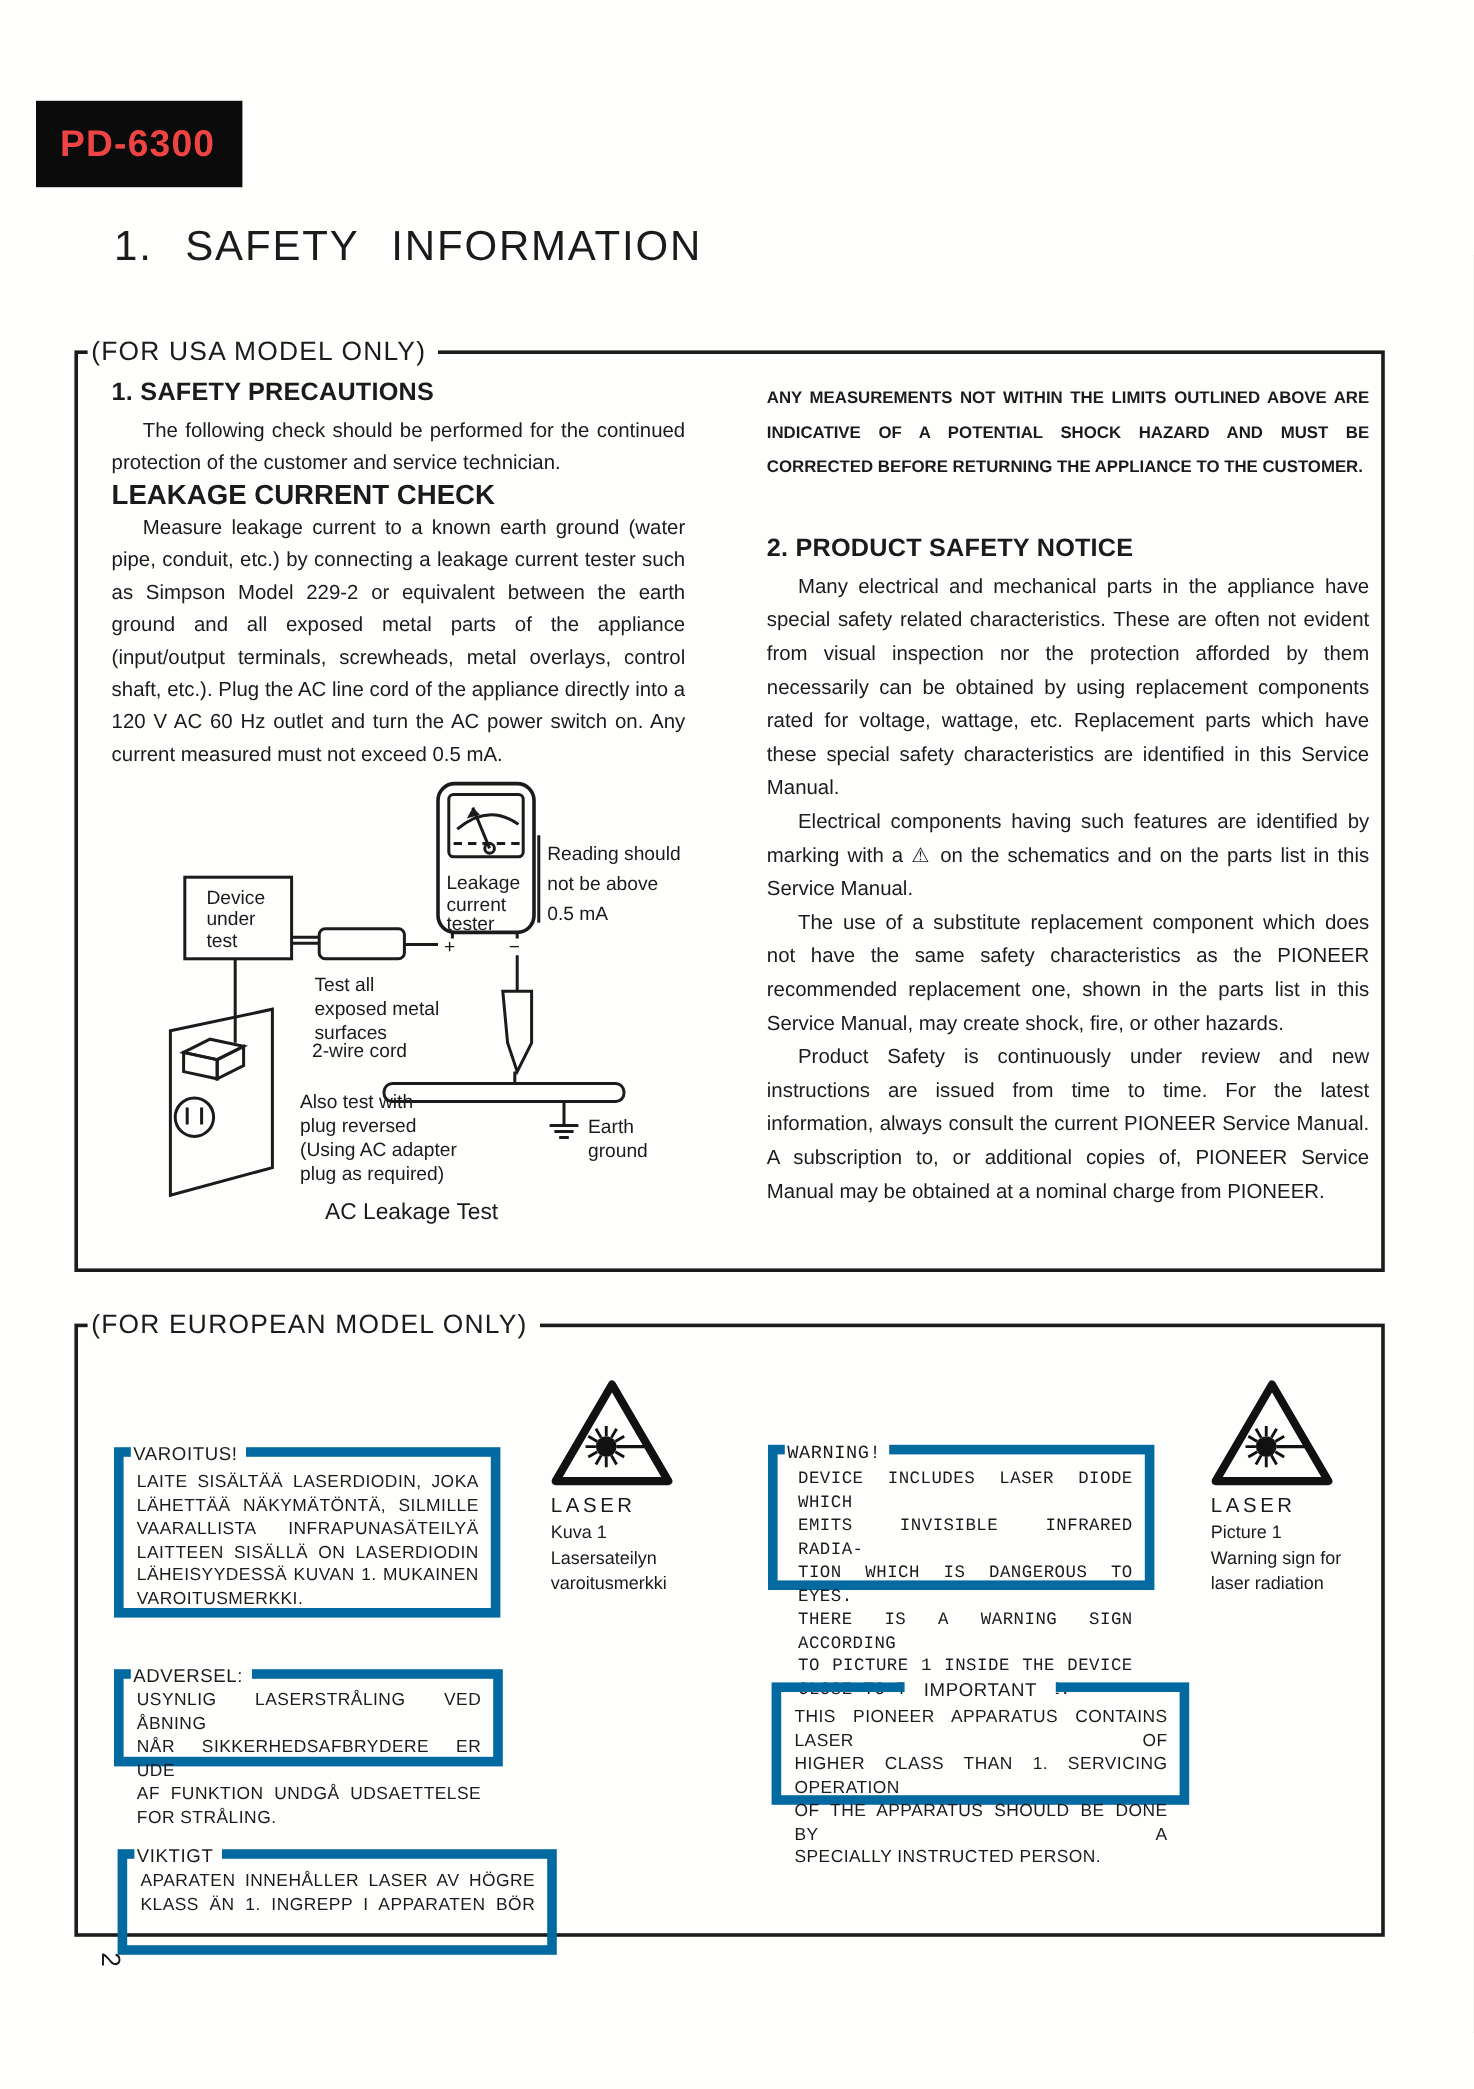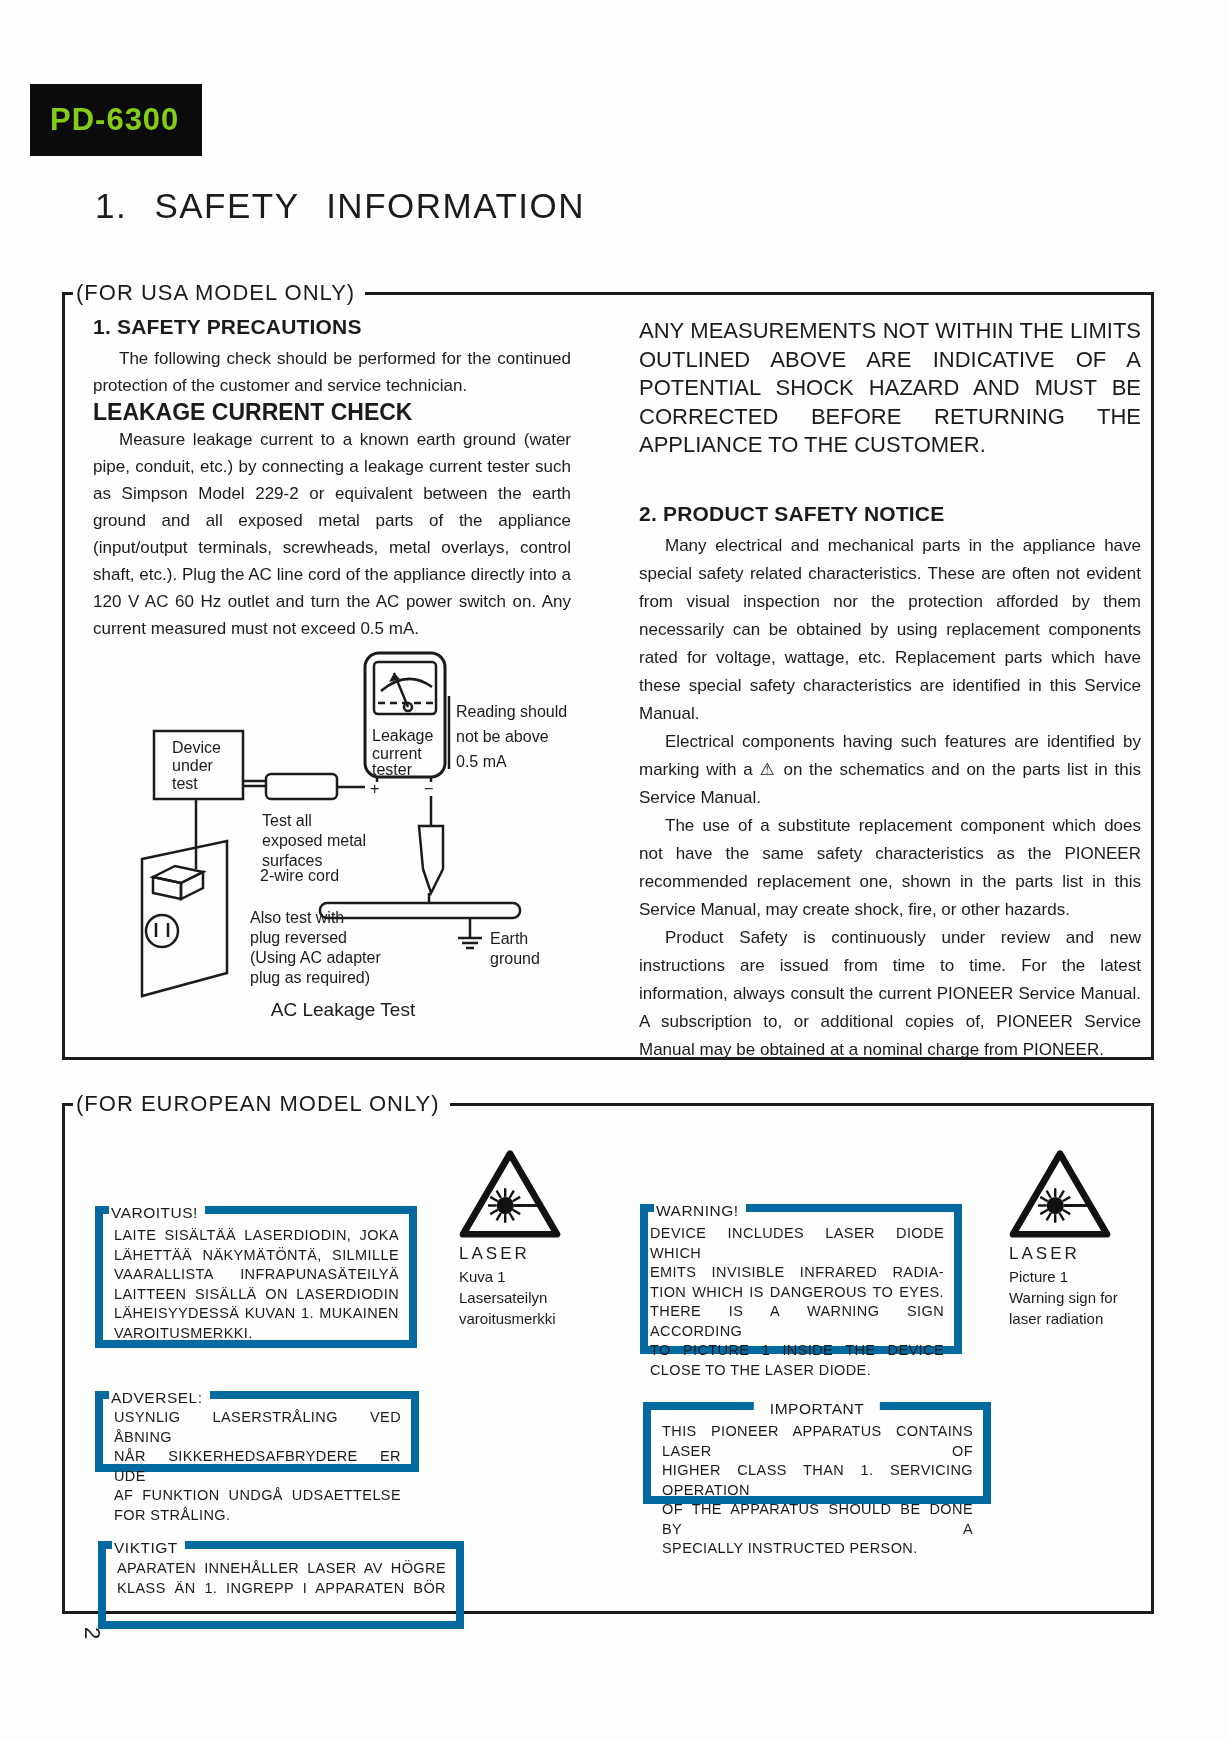--- a/index.html
+++ b/index.html
@@ -3,21 +3,21 @@
 <meta charset="utf-8">
 <style>
   html,body { margin:0; padding:0; background:#e8e8e6; }
   .page {
     position:relative; width:1228px; height:1741px; margin:0 auto;
     background:#fefefd; color:#1b1b1b; overflow:hidden;
     font-family:"Liberation Sans", sans-serif;
   }
   .model-plate {
     position:absolute; left:30px; top:84px; width:172px; height:72px;
-    background:#0b0b0b; color:#84cc16; display:flex; align-items:center;
+    background:#0b0b0b; color:#ef4444; display:flex; align-items:center;
     padding-left:20px; box-sizing:border-box;
     font-size:31px; font-weight:bold; letter-spacing:1px;
   }
   .doc-title {
     position:absolute; left:95px; top:186px;
     font-size:35px; font-weight:normal; letter-spacing:1.5px; word-spacing:16px;
   }
   .panel { position:absolute; border:3px solid #1c1c1c; background:transparent; }
   .panel-usa { left:62px; top:292px; width:1086px; height:762px; }
   .panel-eu  { left:62px; top:1103px; width:1086px; height:505px; }
@@ -26,41 +26,41 @@
     padding:0 10px 0 3px; font-size:22px; letter-spacing:1px; white-space:nowrap;
   }
   .col-left  { position:absolute; left:28px; top:16px; width:478px; }
   .col-right { position:absolute; left:574px; top:22px; width:502px; }
   .h-sec { font-size:21px; font-weight:bold; margin:4px 0 6px; letter-spacing:0.2px; }
   .col-right .h-sec { margin:42px 0 6px; }
   .h-sub { font-size:23px; font-weight:bold; margin:0; line-height:27px; }
   .body-p { font-size:17px; line-height:27px; text-align:justify; margin:0; text-indent:26px; }
   .col-right .body-p { line-height:28px; }
   .caps-warning {
-    font-size:22px; font-weight:normal; line-height:28.5px;
+    font-size:14px; font-weight:bold; line-height:28.5px;
     text-align:justify; margin:0;
   }
   .diagram { position:absolute; left:50px; top:346px; }
   .diagram text { font-family:"Liberation Sans", sans-serif; font-size:16px; fill:#1b1b1b; }
   .diagram .cap { font-size:19px; }
   .s2 { stroke:#1b1b1b; stroke-width:2.5; fill:none; }
   .s3 { stroke:#1b1b1b; stroke-width:3; fill:none; }
   .wbox { position:absolute; border:8px solid #0369a1; box-sizing:border-box;margin-top:48px; }
   .wbox-title {
     position:absolute; top:-10px; left:6px; background:#fefefd;
     padding:0 7px 0 2px; font-size:15.5px; letter-spacing:0.5px; white-space:nowrap;
   }
   .wbox-title.center { left:50%; transform:translateX(-50%); padding:0 16px; }
   .wline {
     font-size:14.5px; line-height:19.5px; letter-spacing:0.4px;
     text-align:justify; text-align-last:justify;
   }
   .wline.last { text-align-last:left; }
   .varoitus  { left:30px;  top:52px;  width:322px; height:142px; padding:12px 10px 0 11px; }
-  .warning   { left:575px; top:50px;  width:322px; height:150px; padding:12px 10px 0 2px; }
+  .warning   { left:575px; top:50px;  width:322px; height:121px; padding:12px 10px 0 17px;font-family:Liberation Mono, monospace; }
   .adversel  { left:30px;  top:237px; width:324px; height:81px; padding:9px 10px 0 11px; }
   .important { left:578px; top:248px; width:348px; height:102px; padding:12px 10px 0 11px; }
   .viktigt   { left:33px;  top:387px; width:366px; height:88px;  padding:10px 10px 0 11px; }
   .laser-fig { position:absolute; width:130px; }
   .laser-fig-fi { left:390px; top:42px; }
   .laser-fig-en { left:940px; top:42px; }
   .laser-cap-title { font-size:17px; letter-spacing:3px; margin:0 0 2px 4px; }
   .laser-cap-line  { font-size:15px; line-height:21px; margin-left:4px; }
   .page-num {
     position:absolute; left:86px; top:1620px; font-size:22px;

